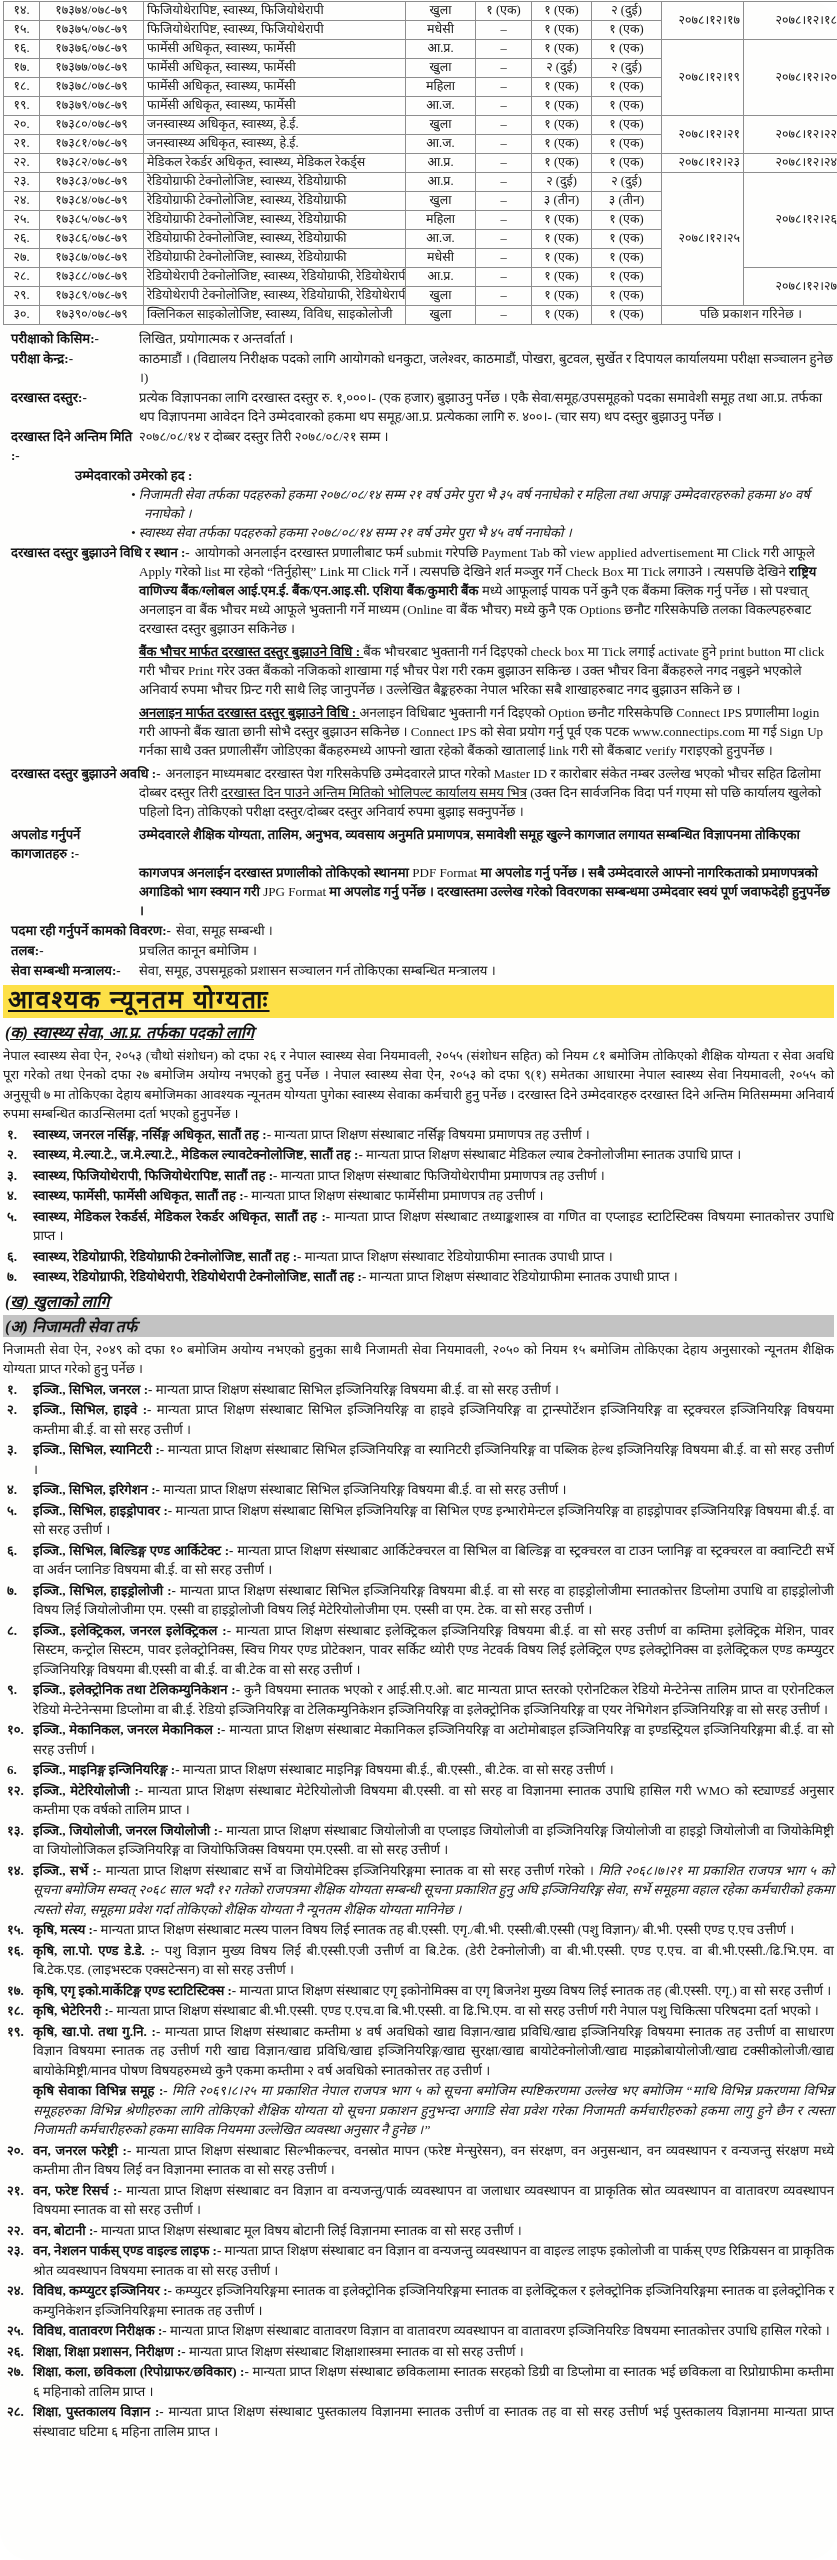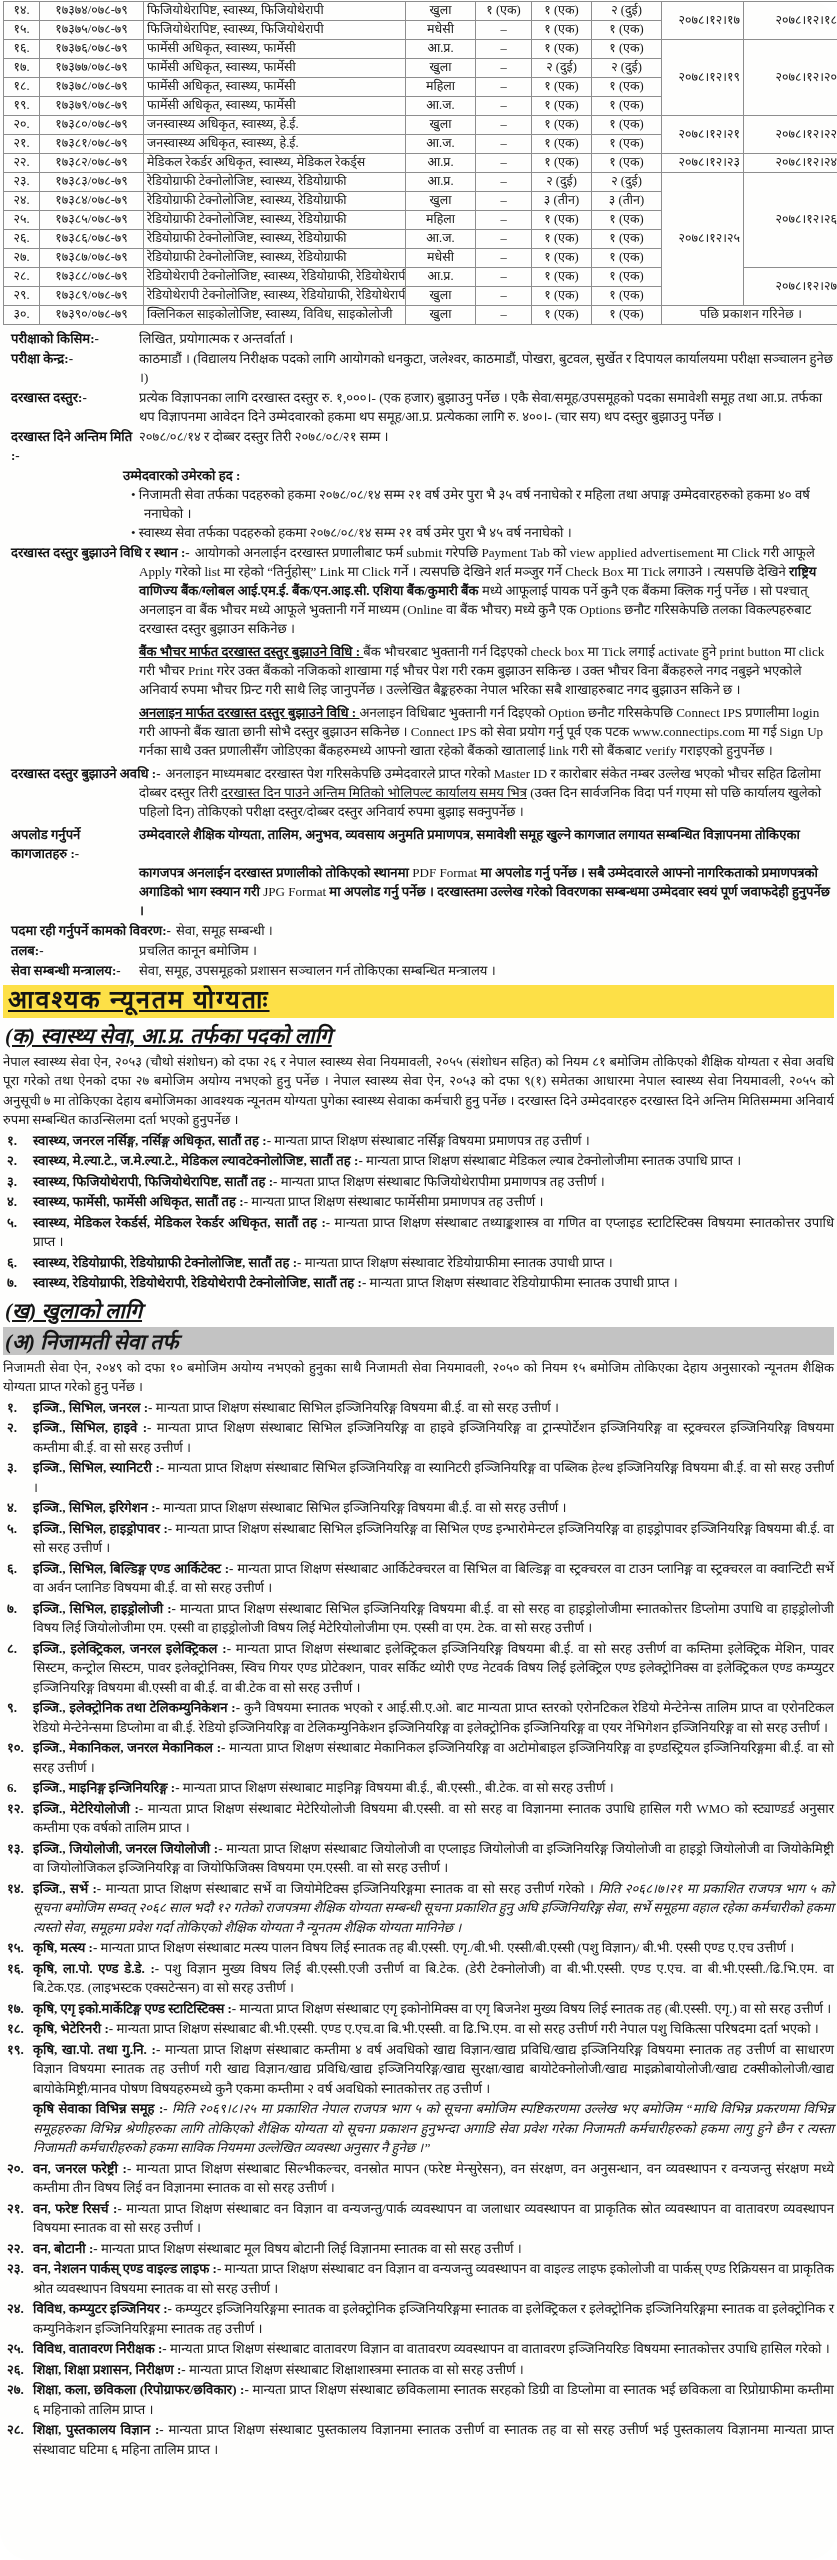--- a/index.html
+++ b/index.html
@@ -16,29 +16,29 @@
   .vac td.c-note{letter-spacing:.2px;}
 
   
   .info{font-size:13.1px;line-height:19px;margin-top:4px;}
   .kv{padding-left:128px;text-indent:-128px;margin-top:1px;margin-left:8px;}
   .kv-label{display:inline-block;width:128px;text-indent:0;font-weight:bold;vertical-align:top;}
   .kv-label.wide{width:auto;padding-right:5px;}
   .kv.cont{text-indent:0;margin-top:4px;}
   .seg-b{font-weight:bold;}
   .seg-u{text-decoration:underline;}
-  .age-title{margin-left:120px;font-weight:bold;margin-top:1px;}
+  .age-title{margin-left:72px;font-weight:bold;margin-top:1px;}
   .age-list{margin-left:128px;list-style:none;}
-  .age-list li{padding-left:13px;text-indent:-13px;}
+  .age-list li{padding-left:13px;text-indent:-13px;font-style:italic;}
   .age-list li::before{content:"• ";}
 
   
   .h-main{margin-top:5px;background:#fde047;padding:1px 20px 4px 5px;}
   .h-main span{font-size:25px;font-weight:bold;text-decoration:underline;letter-spacing:2px;line-height:1.1;}
-  .h-sub{font-size:21px;font-weight:bold;font-style:italic;margin-top:3px;padding:0 2px;}
+  .h-sub{font-size:16px;font-weight:bold;font-style:italic;margin-top:3px;padding:0 2px;}
   .h-sub span{text-decoration:underline;}
   .h-band{background:#c3c3c3;margin-top:3px;}
   .h-band span{text-decoration:none;}
 
   
   .qintro{font-size:13px;line-height:19.5px;margin-top:3px;text-align:justify;}
   .qlist{font-size:13.1px;line-height:19.5px;}
   .qitem{display:flex;margin-top:1px;}
   .qnum{flex:0 0 30px;padding-left:4px;font-weight:bold;}
   .qbody{flex:1;text-align:justify;}

